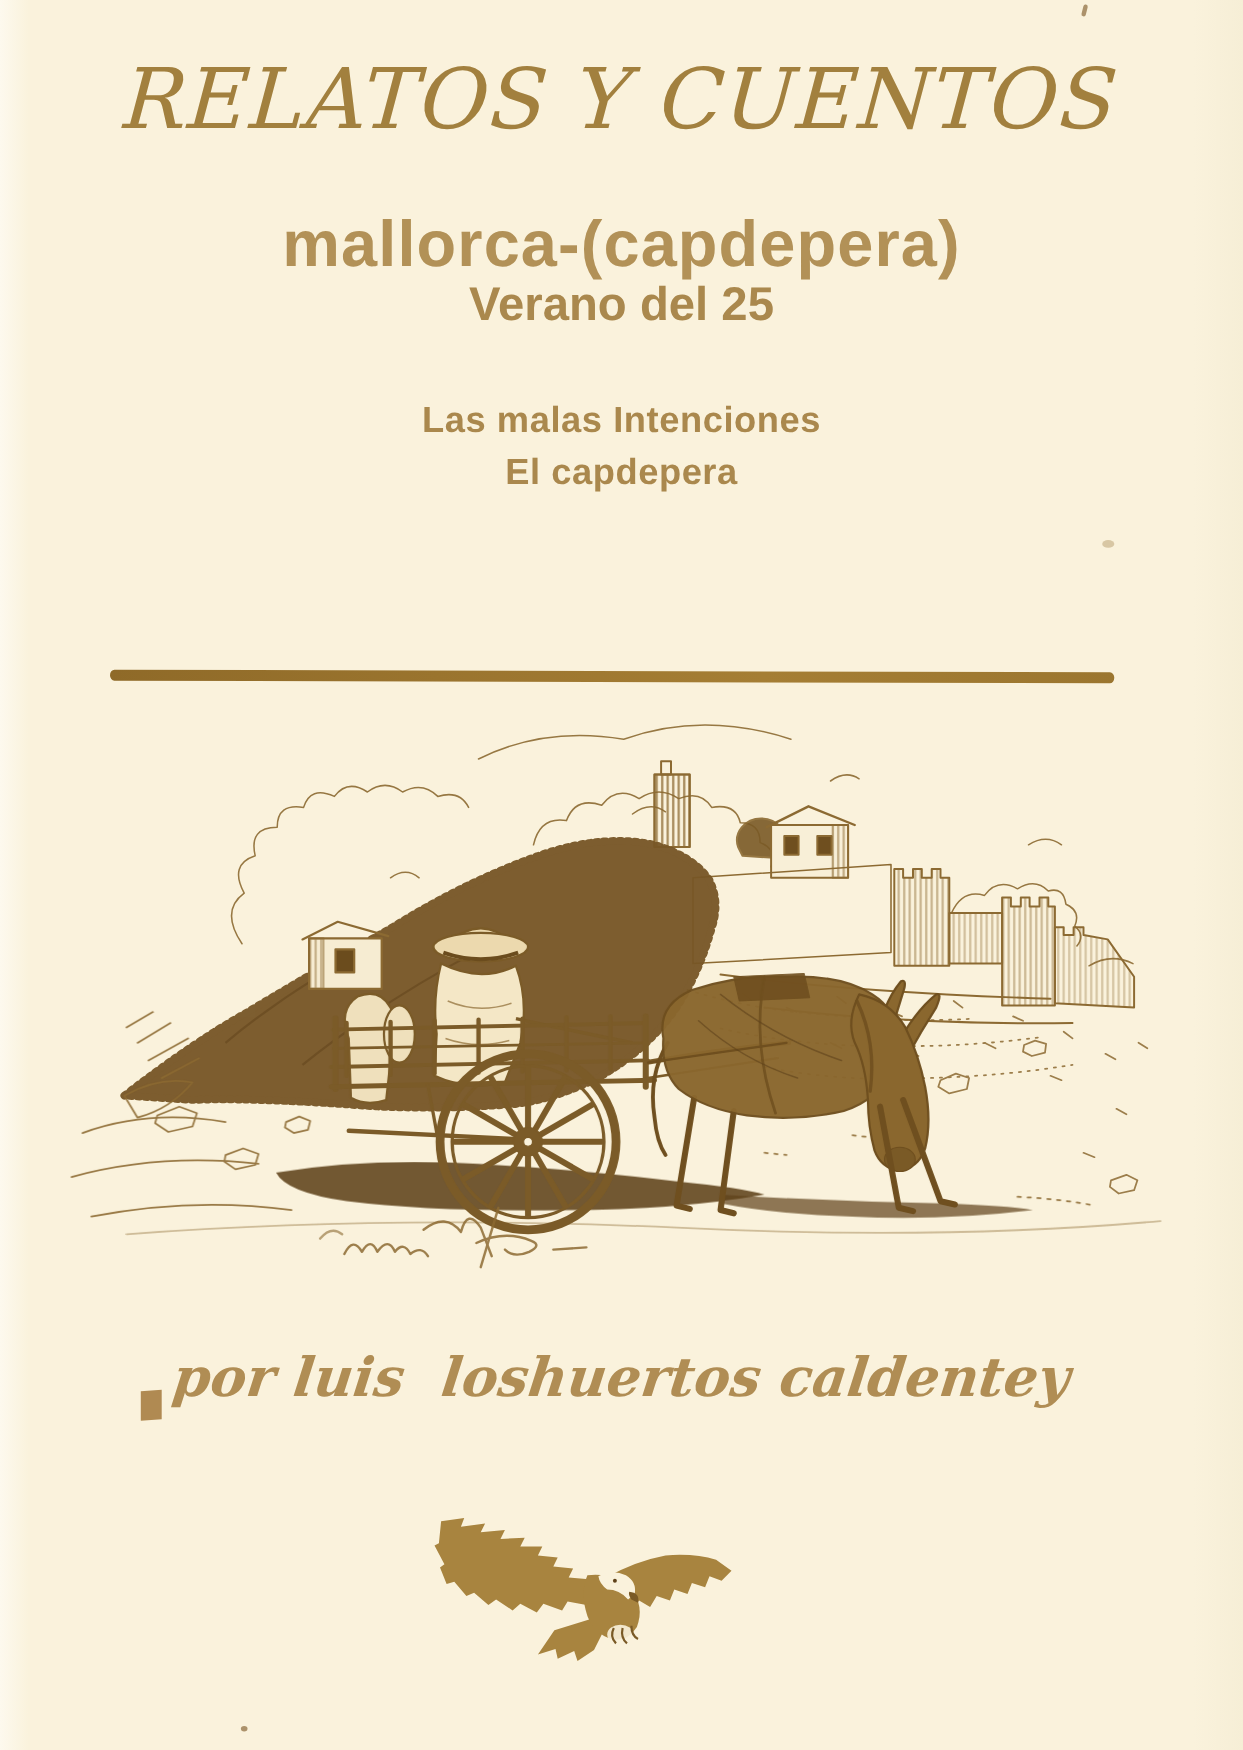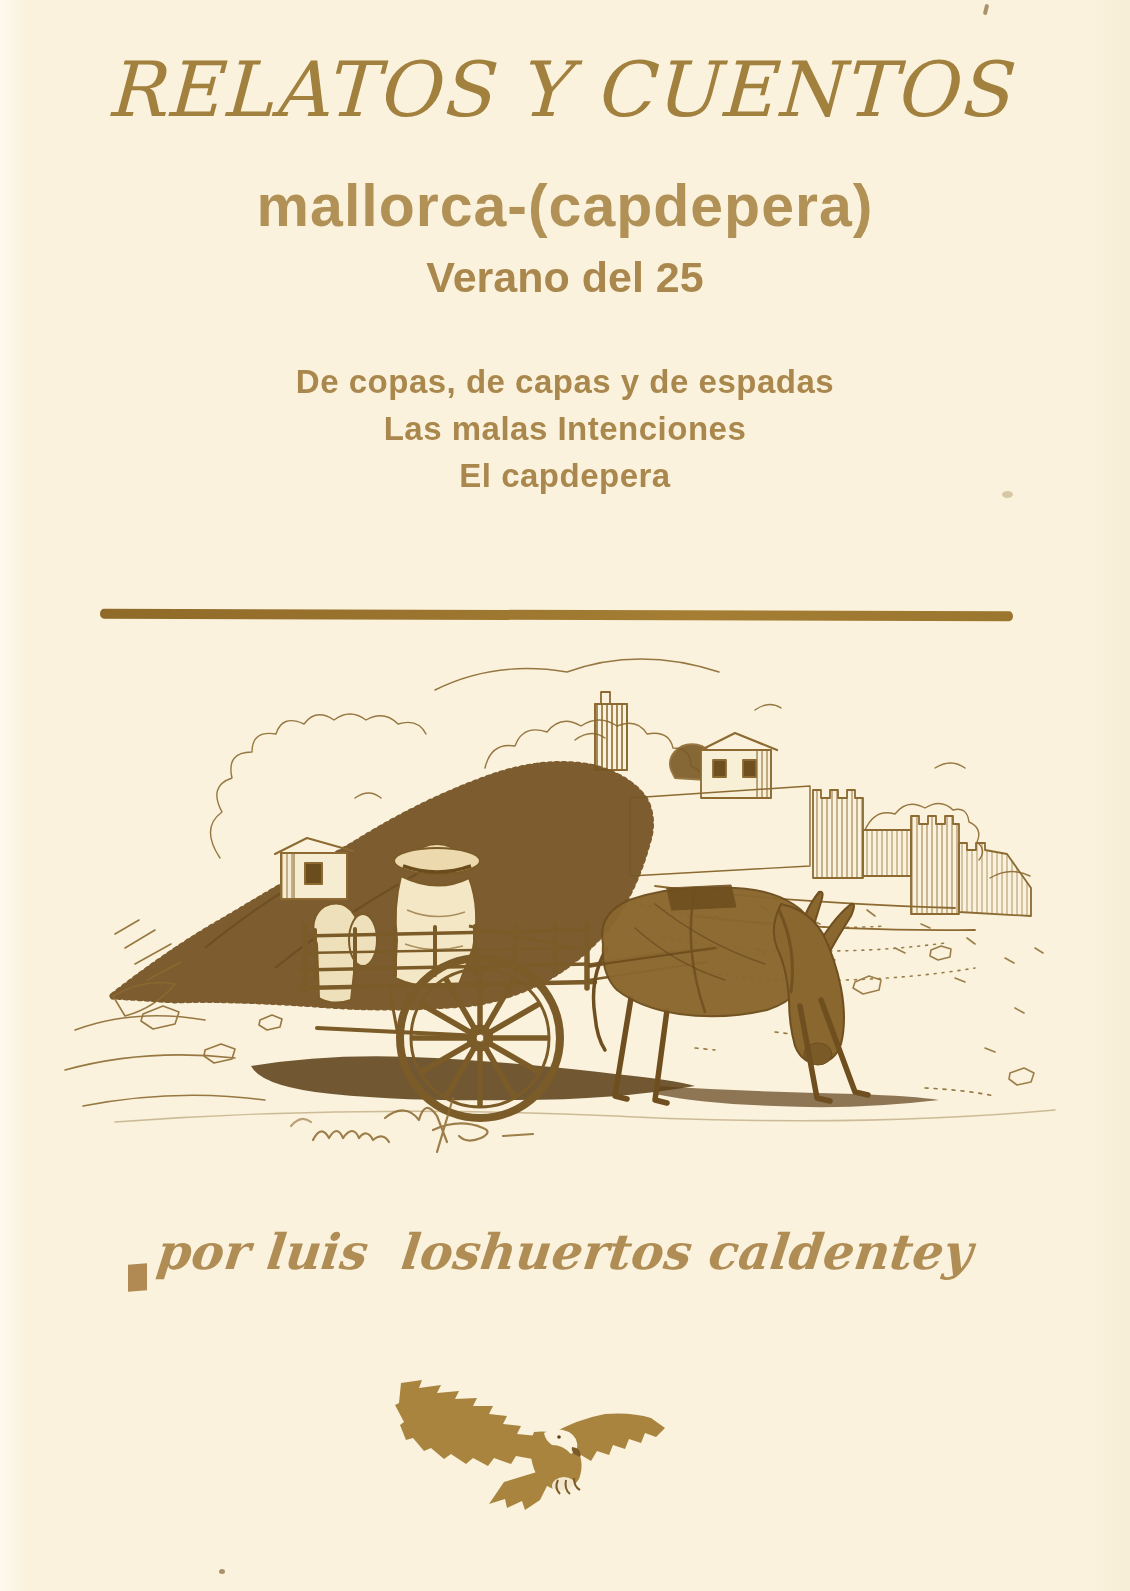--- a/index.html
+++ b/index.html
@@ -17,21 +17,21 @@
   }
   .abs{position:absolute;}
   .center{left:0;right:0;text-align:center;}
   .title{
     top:44px; font-family:"DejaVu Serif",serif; font-style:italic; font-weight:normal;
     font-size:76px; line-height:1.2; letter-spacing:1px; color:var(--title-ink);
     transform:skewX(-4deg); margin:0;
   }
   .subtitle{
     top:174px; font-weight:bold; font-size:59px; line-height:1.1;
-    letter-spacing:1px; color:var(--subtitle-ink); margin:0;
+    letter-spacing:1px; color:var(--subtitle-ink); margin:16px;
   }
   .edition{
     top:254px; font-weight:bold; font-size:43px; line-height:1.1; color:var(--text-ink);
   }
   .stories{
     top:358px; list-style:none; margin:0; padding:0;
     font-weight:bold; font-size:33px; color:var(--text-ink); letter-spacing:.5px;
   }
   .stories li{line-height:47px;}
   .rule{
@@ -63,21 +63,20 @@
 
   <div class="abs speck speck-top"></div>
   <div class="abs speck speck-right"></div>
   <div class="abs speck speck-bottom"></div>
 
   <h1 class="abs center title">RELATOS Y CUENTOS</h1>
   <h2 class="abs center subtitle">mallorca-(capdepera)</h2>
   <div class="abs center edition">Verano del 25</div>
 
   <ul class="abs center stories">
-    <li>De copas, de capas y de espadas</li>
     <li>Las malas Intenciones</li>
     <li>El capdepera</li>
   </ul>
 
   <div class="abs rule"></div>
 
   <div class="abs illu">
   <svg width="1020" height="565" viewBox="0 0 1020 565">
     <defs>
       <pattern id="hv" width="5" height="9" patternUnits="userSpaceOnUse">

